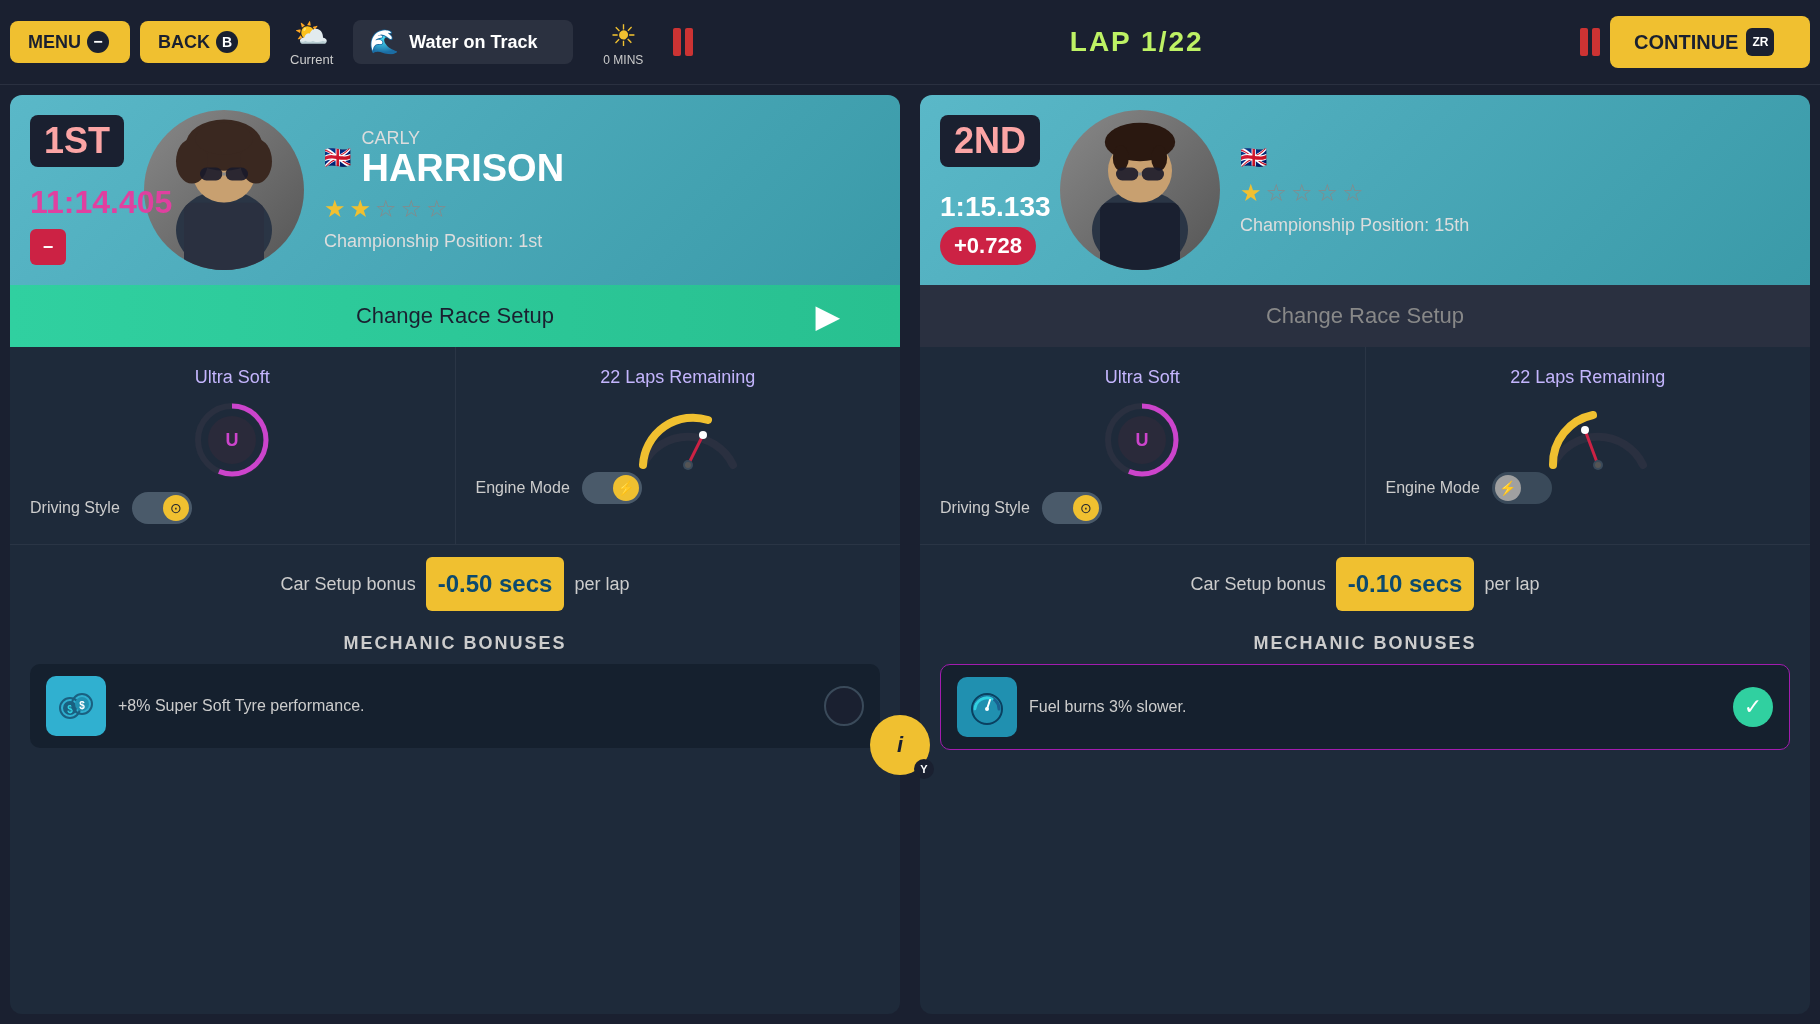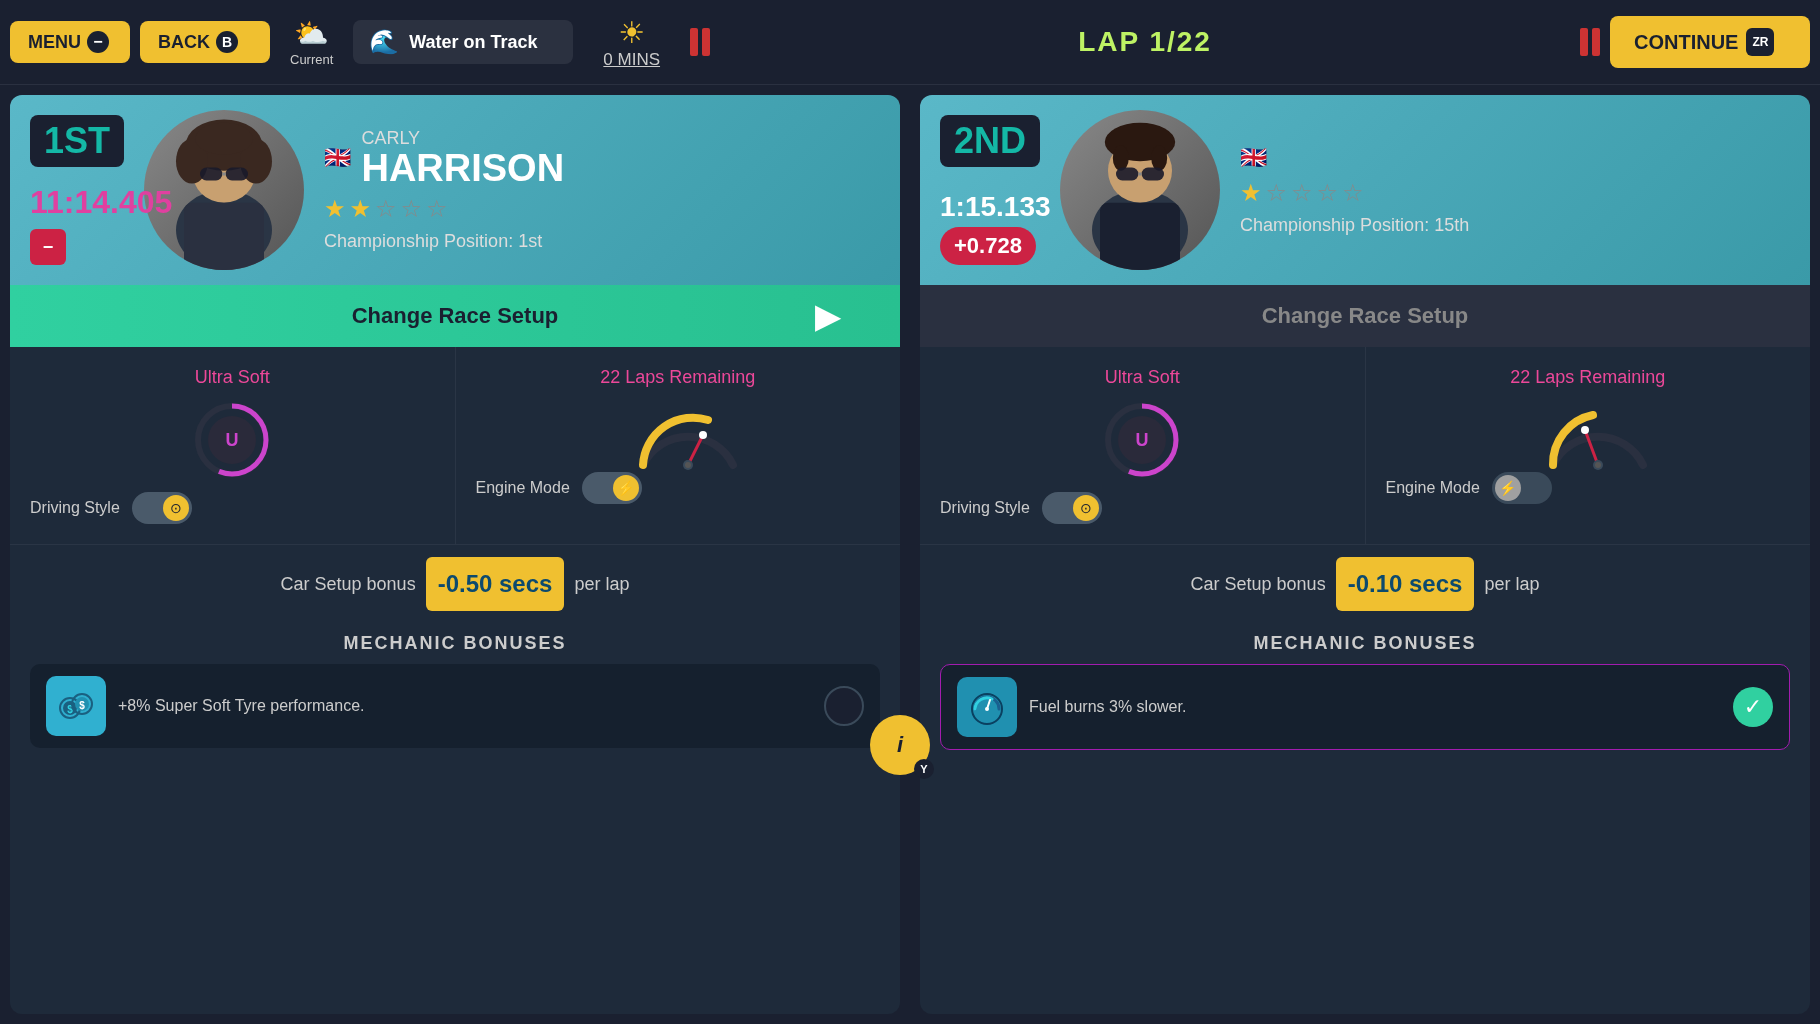--- a/index.html
+++ b/index.html
@@ -114,23 +114,22 @@
       display: flex;
       flex-direction: column;
       align-items: center;
       margin: 0 20px;
     }
     .sun-icon {
       font-size: 30px;
       color: #f0c030;
     }
     .time-text {
-      font-size: 17px;
+      font-size: 12px;
       color: #ccc;
-      text-decoration: underline;
     }
 
     .pause-section {
       display: flex;
       align-items: center;
       gap: 15px;
     }
     .pause-btn {
       background: none;
       border: none;
@@ -213,21 +212,21 @@
       background: #1a2030;
       border-radius: 8px;
       padding: 8px 14px;
       margin-right: 20px;
       align-self: flex-start;
       margin-top: 5px;
     }
     .position-text {
       font-size: 36px;
       font-weight: bold;
-      color: #14b8a6;
+      color: #fca5a5;
       line-height: 1;
       margin-top: 10px;
     }
 
     .player-photo {
       width: 160px;
       height: 160px;
       border-radius: 50%;
       background: linear-gradient(135deg, #888 0%, #555 100%);
       margin-right: 20px;
@@ -316,21 +315,21 @@
       cursor: pointer;
       margin-top: 8px;
     }
 
     
     .change-race-btn {
       background: linear-gradient(90deg, #30d0a0, #28c090);
       border: none;
       padding: 18px;
       font-size: 22px;
-      font-weight: bold;
+      font-weight: normal;
       color: #1a2030;
       cursor: pointer;
       text-align: center;
       position: relative;
     }
     .change-race-btn.inactive {
       background: #2a3040;
       color: #888;
     }
 
@@ -356,21 +355,21 @@
       display: flex;
       flex-direction: column;
       align-items: center;
       gap: 12px;
       border-right: 1px solid #2a3545;
     }
     .setup-right { border-right: none; }
 
     .setup-title {
       font-size: 18px;
-      color: #ec4899;
+      color: #c4b5fd;
       text-align: center;
     }
 
     
     .tyre-dial {
       width: 80px;
       height: 80px;
       position: relative;
     }
 

